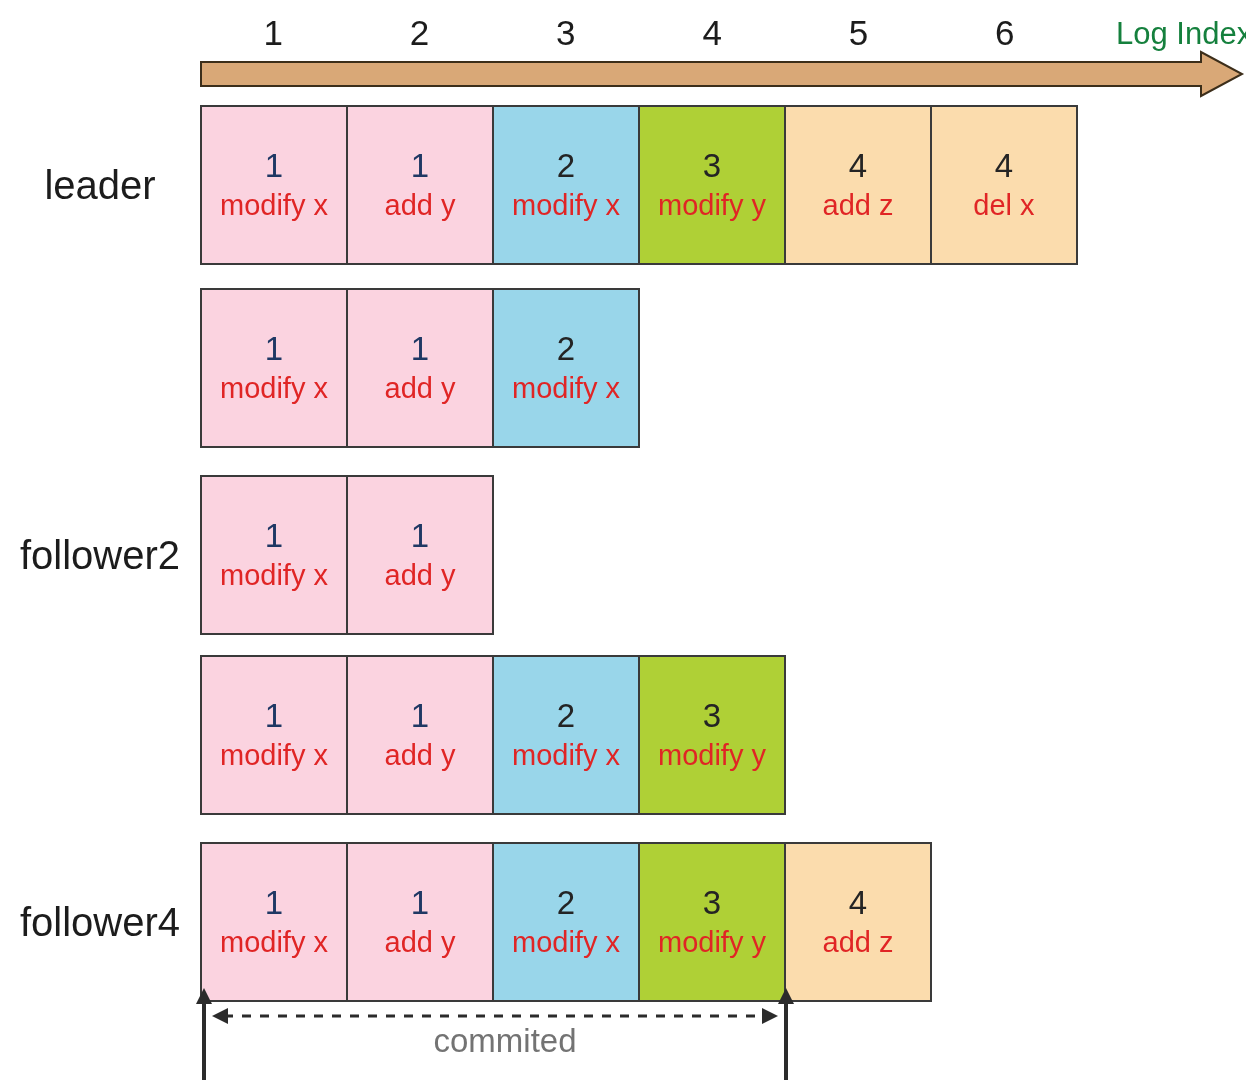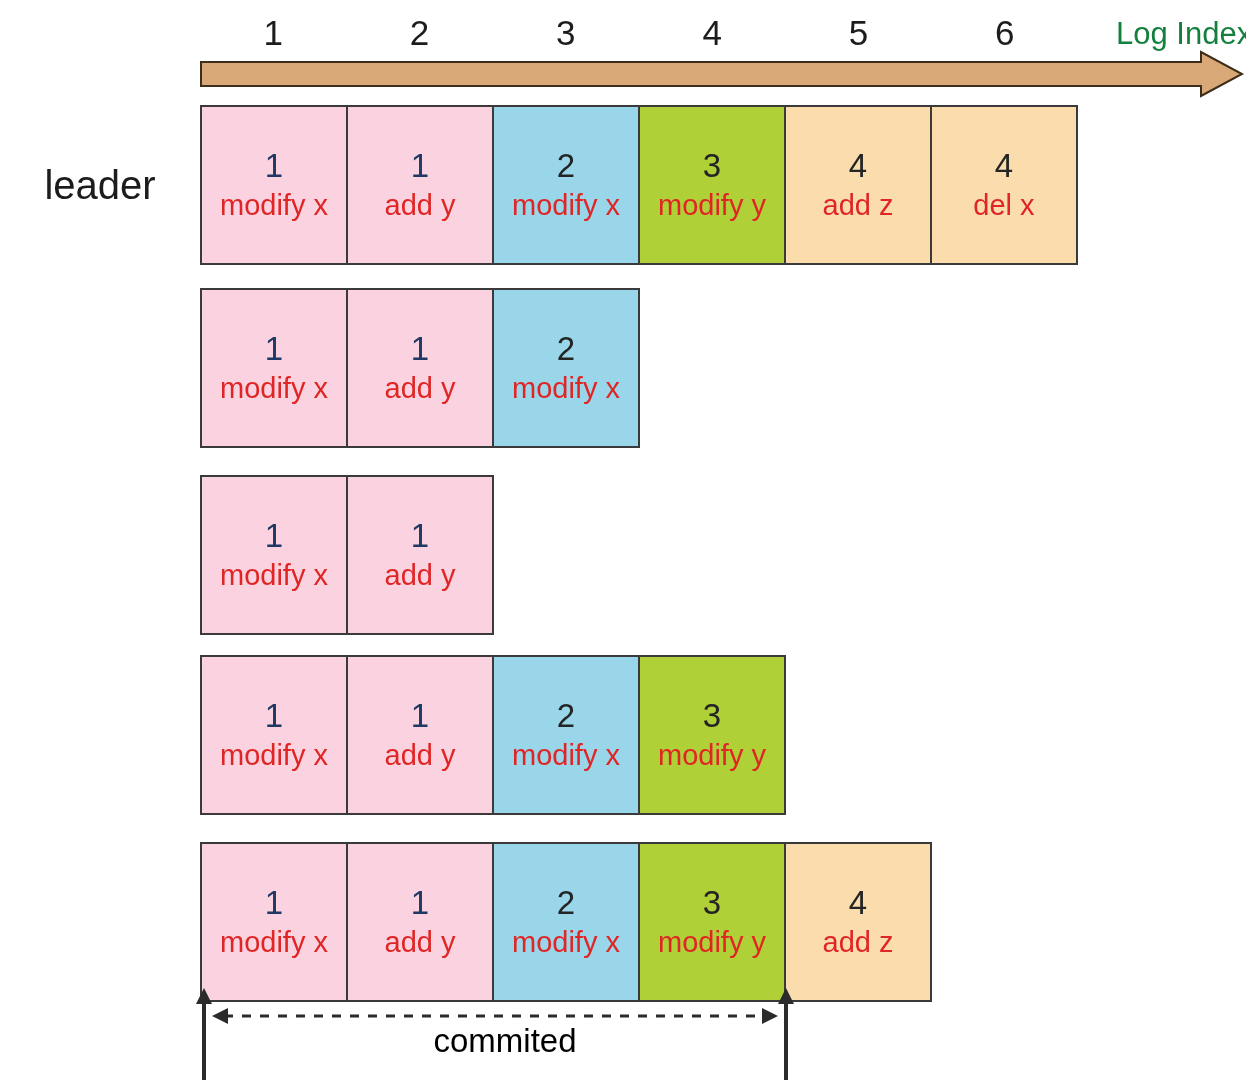--- a/index.html
+++ b/index.html
@@ -39,21 +39,21 @@
   .cell-term{font-size:33px;line-height:36px;color:var(--term-text-dark);}
   .term1_bg .cell-term{color:var(--term-text-on-pink);}
   .cell-op{font-size:29px;line-height:34px;color:var(--op-text);}
   
   .committed-svg{position:absolute;left:0;top:986px;width:1246px;height:94px;}
   .committed-svg line{stroke:var(--marker);}
   .committed-svg polygon{fill:var(--marker);}
   .committed-svg .dashed{stroke-dasharray:9 9;}
   .committed-label{
     position:absolute;left:355px;top:1022px;width:300px;text-align:center;
-    font-size:33px;color:#000000;
+    font-size:33px;color:#737373;
   }
 </style>
 </head>
 <body>
 
 <div class="stage">
 
   <div class="axis-ticks">
     <div class="axis-tick">1</div>
     <div class="axis-tick">2</div>
@@ -109,20 +109,21 @@
         <div class="cell-op">add y</div>
       </div>
       <div class="cell term2_bg" style="background-color: rgb(153, 214, 234);">
         <div class="cell-term">2</div>
         <div class="cell-op">modify x</div>
       </div>
     </div>
   </div>
 
   <div class="row" style="top:475px">
+    <div class="row-label">follower2</div>
     <div class="cells">
       <div class="cell term1_bg" style="background-color: rgb(251, 211, 224);">
         <div class="cell-term">1</div>
         <div class="cell-op">modify x</div>
       </div>
       <div class="cell term1_bg" style="background-color: rgb(251, 211, 224);">
         <div class="cell-term">1</div>
         <div class="cell-op">add y</div>
       </div>
     </div>
@@ -143,20 +144,21 @@
         <div class="cell-op">modify x</div>
       </div>
       <div class="cell term3_bg" style="background-color: rgb(175, 208, 54);">
         <div class="cell-term">3</div>
         <div class="cell-op">modify y</div>
       </div>
     </div>
   </div>
 
   <div class="row" style="top:842px">
+    <div class="row-label">follower4</div>
     <div class="cells">
       <div class="cell term1_bg" style="background-color: rgb(251, 211, 224);">
         <div class="cell-term">1</div>
         <div class="cell-op">modify x</div>
       </div>
       <div class="cell term1_bg" style="background-color: rgb(251, 211, 224);">
         <div class="cell-term">1</div>
         <div class="cell-op">add y</div>
       </div>
       <div class="cell term2_bg" style="background-color: rgb(153, 214, 234);">

